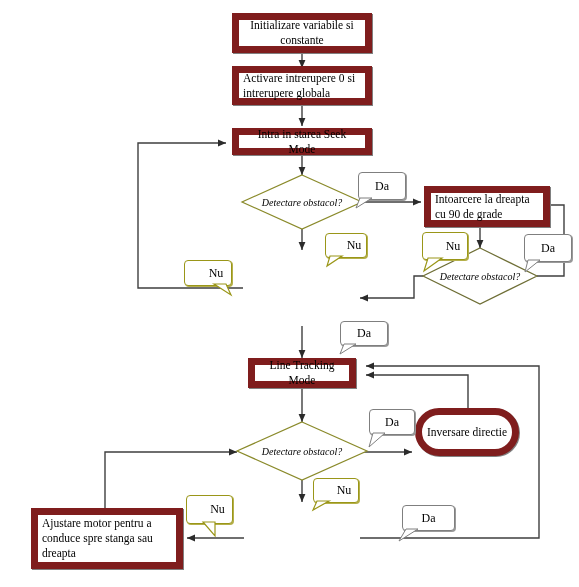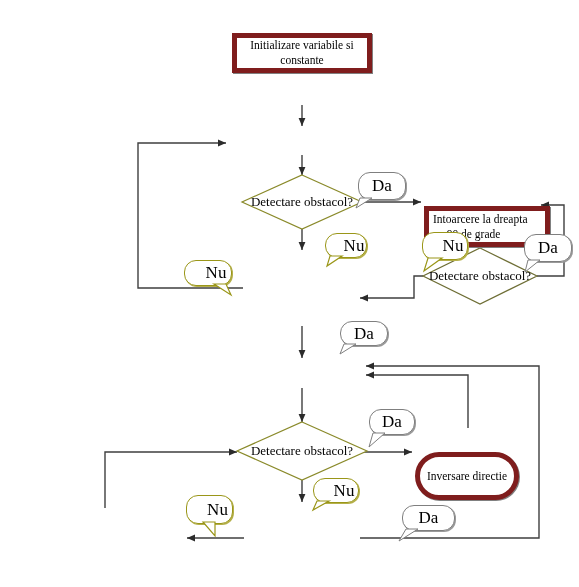--- a/index.html
+++ b/index.html
@@ -25,24 +25,23 @@
     align-items: center;
     justify-content: center;
     text-align: center;
     background: #ffffff;
     font-size: 11.5px;
     line-height: 1.30;
     color: #000000;
     z-index: 5;
   }
   .process {
-    border: 5px solid #7f1d1d;
+    border: 7px solid #7f1d1d;
     box-shadow: 1px 1px 0 0 #808080;
     padding: 2px 4px;
-    margin-top: 20px;
   }
   .process.leftalign {
     justify-content: flex-start;
     text-align: left;
   }
   .diamond-wrap {
     position: absolute;
     z-index: 4;
   }
   .diamond-wrap svg {
@@ -51,35 +50,36 @@
   }
   .diamond-label {
     position: absolute;
     left: 0;
     top: 0;
     width: 100%;
     height: 100%;
     display: flex;
     align-items: center;
     justify-content: center;
-    font-size: 13px;
+    font-size: 10px;
     line-height: 1.30;
     color: #000000;
     pointer-events: none;
+    font-style: italic;
   }
   .callout {
     position: absolute;
     box-sizing: border-box;
     display: flex;
     align-items: center;
     justify-content: center;
-    font-size: 17px;
+    font-size: 12px;
     color: #000000;
     background: #ffffff;
-    border-radius: 12px;
+    border-radius: 4px;
     z-index: 7;
   }
   .callout.yes {
     border: 1px solid #7f7f7f;
     box-shadow: 1px 1px 0 0 #9a9a9a;
   }
   .callout.no {
     border: 1.5px solid #9a9618;
     box-shadow: 1px 1px 0 0 #b5b04a;
     padding-left: 16px;
@@ -149,31 +149,43 @@
 
       <path d="M360,538 L539,538 L539,366 L366,366" marker-end="url(#ah)"></path>
 
     </g>
   </svg>
 
   <div class="node process" style="left:232px; top:13px; width:140px; height:40px;">
     <span>Initializare variabile si constante</span>
   </div>
 
-
+  <div class="node process leftalign" style="left:232px; top:66px; width:140px; height:39px;">
+    <span>Activare intrerupere 0 si intrerupere globala</span>
+  </div>
+
+  <div class="node process" style="left:232px; top:128px; width:140px; height:27px;">
+    <span>Intra in starea Seek Mode</span>
+  </div>
 
   <div class="node process leftalign" style="left:424px; top:186px; width:126px; height:41px;">
     <span>Intoarcere la dreapta cu 90 de grade</span>
   </div>
 
-
-  <div class="node process" style="left:415px; top:432px; width:104px; height:48px;border-radius:24px;">
+  <div class="node process" style="left:248px; top:358px; width:108px; height:30px;">
+    <span>Line Tracking Mode</span>
+  </div>
+
+  <div class="node process" style="left:415px; top:408px; width:104px; height:48px;border-radius:24px;">
     <span>Inversare directie</span>
   </div>
 
+  <div class="node process leftalign" style="left:31px; top:508px; width:152px; height:61px;">
+    <span>Ajustare motor pentru a conduce spre stanga sau dreapta</span>
+  </div>
 
   <div class="diamond-wrap" style="left:242px; top:175px; width:120px; height:54px;">
     <svg width="120" height="54" viewBox="0 0 120 54" xmlns="http://www.w3.org/2000/svg">
       <polygon points="60,0 120,27 60,54 0,27" fill="#ffffff" stroke="#8a8a2a" stroke-width="1.2"></polygon>
     </svg>
     <div class="diamond-label">Detectare obstacol?</div>
   </div>
 
   <div class="diamond-wrap" style="left:423px; top:248px; width:114px; height:56px;">
     <svg width="114" height="56" viewBox="0 0 114 56" xmlns="http://www.w3.org/2000/svg">

